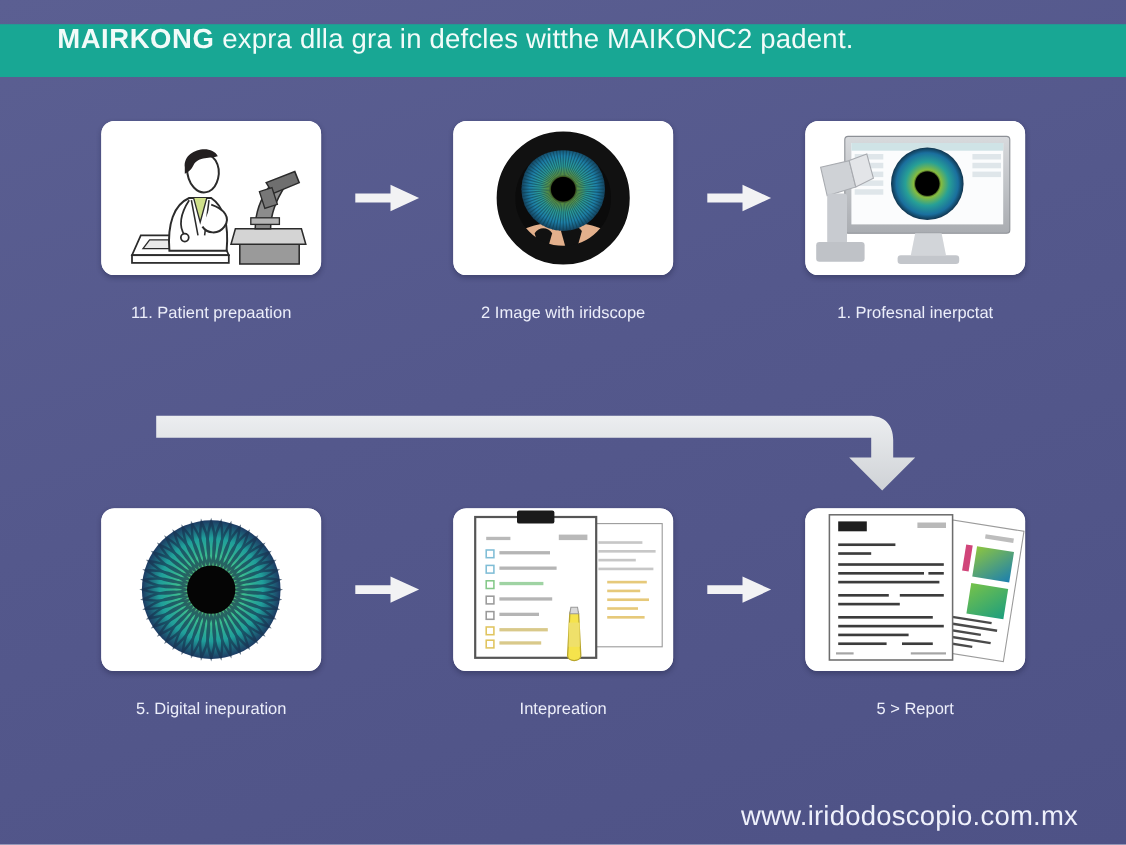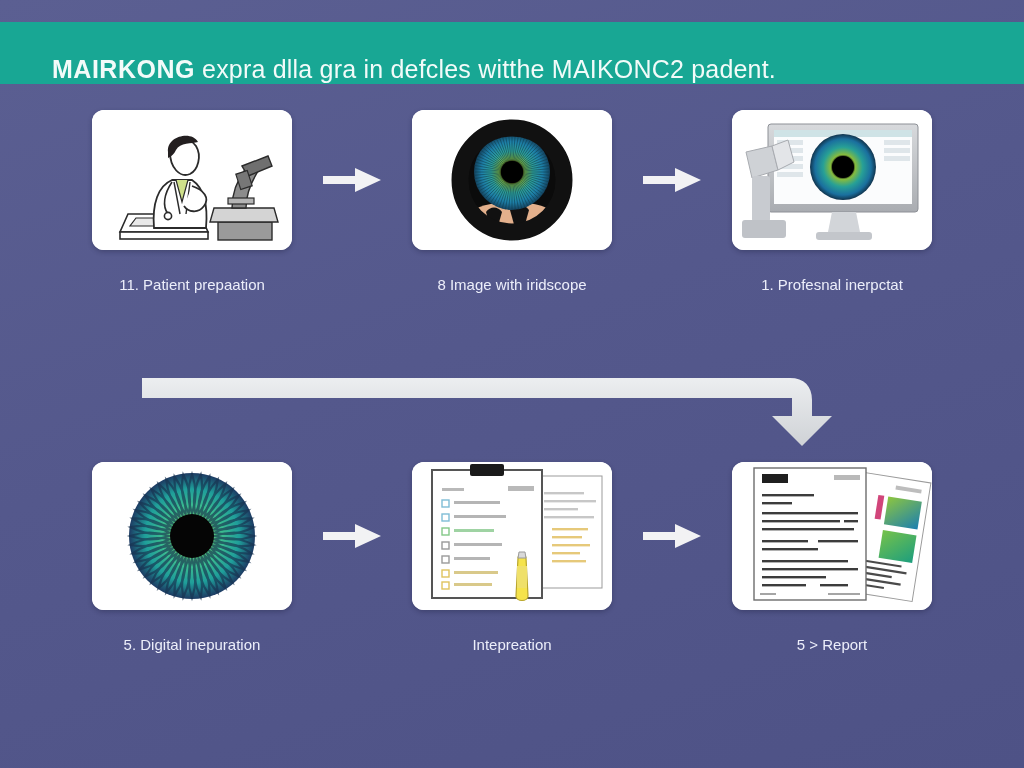--- a/index.html
+++ b/index.html
@@ -9,23 +9,23 @@
     overflow: hidden;
   }
   #page {
     position: relative;
     width: 1024px; height: 768px;
     background: linear-gradient(160deg,#5b5f92 0%,#54588c 45%,#4e5286 100%);
   }
   
   #header-bar {
     position: absolute; left: 0; top: 22px;
-    width: 1024px; height: 62px;
+    width: 1024px; height: 48px;
     background: #18a794;
-    display: flex; align-items: flex-end;
+    display: flex; align-items: flex-start;
   }
   #header-text {
     margin-left: 52px;
     color: #f2fbf9;
     font-size: 25px;
     letter-spacing: .2px;
     white-space: nowrap;
   }
   #header-text .brand { font-weight: 700; letter-spacing: .5px; }
   
@@ -217,21 +217,21 @@
                   <line x1="111.59110991546882" y1="58.894171458769755" x2="136.7051813989846" y2="52.16487628610422"></line>
                   <line x1="111.8176930361465" y1="59.91622186799684" x2="137.42269461446392" y2="55.40136924865664"></line>
                   <line x1="111.95433637710094" y1="60.9541310870281" x2="137.85539852748633" y2="58.688081775588984"></line>
                 </g>
             </g>
             <circle cx="100" cy="62" r="11" fill="#000"></circle>
           </g>
           <circle cx="100" cy="70" r="52" fill="none" stroke="#111" stroke-width="17"></circle>
         </svg>
       </div>
-      <div class="step-label">8 Image with iridscope</div>
+      <div class="step-label">2 Image with iridscope</div>
     </div>
 
     <div class="arrow-gap">
       <svg class="small-arrow" viewBox="0 0 62 30">
         <path d="M2 11 H34 V3 L60 15 L34 27 V19 H2 Z" fill="#f2f2f4"></path>
       </svg>
     </div>
 
     <div class="step">
       <div class="card">
@@ -472,13 +472,14 @@
               <rect x="88" y="122" width="28" height="2.4"></rect>
           </g>
           <rect x="28" y="131" width="16" height="2" fill="#a5a5a5"></rect>
           <rect x="96" y="131" width="32" height="2" fill="#a5a5a5"></rect>
         </svg>
       </div>
       <div class="step-label">5 &gt; Report</div>
     </div>
   </div>
 
+  <div id="footer-url">www.iridodoscopio.com.mx</div>
 </div>
 
 </body></html>

